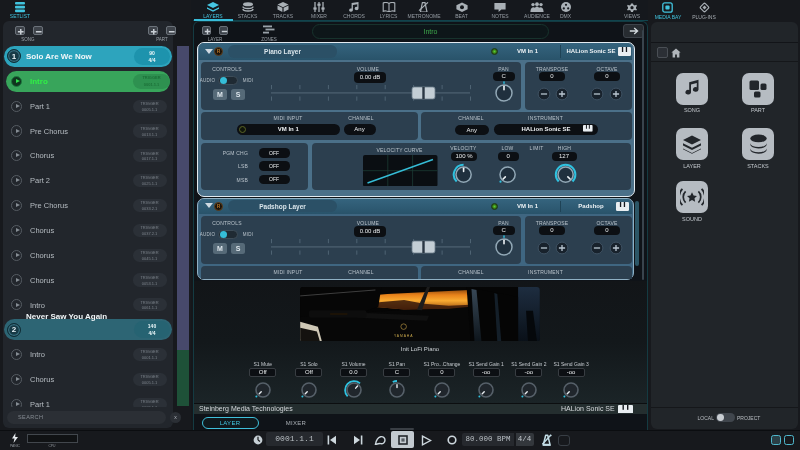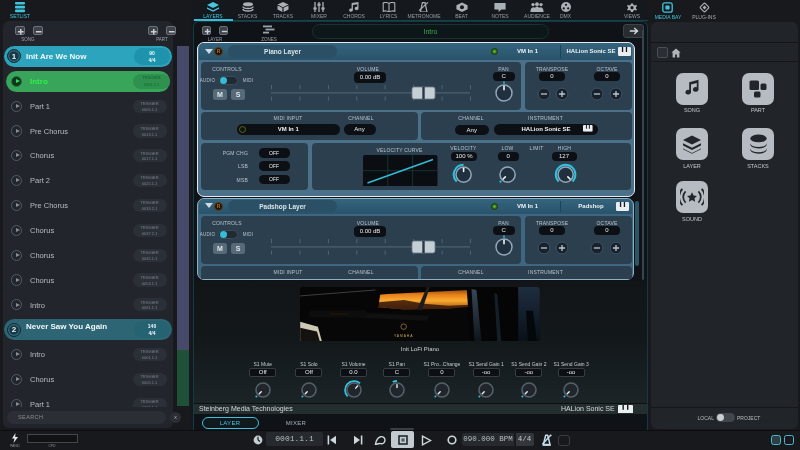--- a/index.html
+++ b/index.html
@@ -48,21 +48,21 @@
       <path d="M2 5h6" stroke="#c9cfd5" stroke-width="1.6"></path>
     </svg>
   </div>
 <div class="a" style="left:147px;top:36.5px;width:30px;font-size:4.5px;color:#9aa1a8;text-align:center;">PART</div>
 
 <div class="a" style="left:177px;top:46px;width:12px;height:304px;background:#47496b;"></div>
 <div class="a" style="left:177px;top:350px;width:12px;height:56px;background:#1e5138;"></div>
 
 <div class="a" style="left:3.5px;top:46.0px;width:168px;height:20.8px;background:#2da4bd;border-radius:10.4px;"></div>
 <div class="a" style="left:7px;top:49.4px;width:14px;height:14px;border-radius:50%;background:#173a46;border:1px solid #0f2d36;box-shadow:inset 0 0 0 1.2px #3a7283;color:#e8f2f5;font-size:8px;font-weight:bold;display:flex;align-items:center;justify-content:center;">1</div>
-<div class="a" style="left:26px;top:51.8px;font-size:8px;font-weight:bold;color:#f2f7f9;white-space:nowrap;">Init Are We Now</div>
+<div class="a" style="left:26px;top:51.8px;font-size:8px;font-weight:bold;color:#f2f7f9;white-space:nowrap;">Solo Are We Now</div>
 <div class="a" style="left:134px;top:47.8px;width:36px;height:17.2px;background:#1d93ad;border-radius:8.6px;color:#eaf6f9;font-size:5px;font-weight:bold;text-align:center;line-height:7px;padding-top:1.8px;">90<br>4/4</div>
 <div class="a" style="left:6px;top:70.8px;width:163.5px;height:20.8px;background:#38a55b;border-radius:10.4px;"></div>
 <div class="a" style="left:11px;top:75.7px;width:11.2px;height:11.2px;border-radius:50%;background:#10361f;border:1px solid #1d7a40;"></div>
 <div class="a" style="left:15.5px;top:78.7px;width:0;height:0;border-left:4.4px solid #2ee04e;border-top:2.6px solid transparent;border-bottom:2.6px solid transparent;"></div>
 <div class="a" style="left:30px;top:76.7px;font-size:8px;font-weight:bold;color:#30ef46;white-space:nowrap;">Intro</div>
 <div class="a" style="left:133px;top:73.8px;width:37px;height:14.8px;background:#2e9150;border-radius:7.4px;color:#1c7038;font-size:4px;font-weight:bold;text-align:center;line-height:6.4px;padding-top:1.4px;">TRIGGER<br>0001.1.1</div>
 <div class="a" style="left:11px;top:100.5px;width:11.2px;height:11.2px;border-radius:50%;border:1px solid #555b62;"></div>
 <div class="a" style="left:15.8px;top:103.7px;width:0;height:0;border-left:4.2px solid #858c93;border-top:2.4px solid transparent;border-bottom:2.4px solid transparent;"></div>
 <div class="a" style="left:30px;top:101.7px;font-size:7.5px;color:#b6bcc2;white-space:nowrap;">Part 1</div>
 <div class="a" style="left:132.5px;top:99.5px;width:34px;height:13.2px;background:#2b3037;border-radius:6.6px;color:#7d848c;font-size:4px;text-align:center;line-height:5.8px;padding-top:1.4px;">TRIGGER<br>0005.1.1</div>
@@ -93,21 +93,21 @@
 <div class="a" style="left:11px;top:274.4px;width:11.2px;height:11.2px;border-radius:50%;border:1px solid #555b62;"></div>
 <div class="a" style="left:15.8px;top:277.7px;width:0;height:0;border-left:4.2px solid #858c93;border-top:2.4px solid transparent;border-bottom:2.4px solid transparent;"></div>
 <div class="a" style="left:30px;top:275.7px;font-size:7.5px;color:#b6bcc2;white-space:nowrap;">Chorus</div>
 <div class="a" style="left:132.5px;top:273.4px;width:34px;height:13.2px;background:#2b3037;border-radius:6.6px;color:#7d848c;font-size:4px;text-align:center;line-height:5.8px;padding-top:1.4px;">TRIGGER<br>0053.1.1</div>
 <div class="a" style="left:11px;top:299.3px;width:11.2px;height:11.2px;border-radius:50%;border:1px solid #555b62;"></div>
 <div class="a" style="left:15.8px;top:302.5px;width:0;height:0;border-left:4.2px solid #858c93;border-top:2.4px solid transparent;border-bottom:2.4px solid transparent;"></div>
 <div class="a" style="left:30px;top:300.5px;font-size:7.5px;color:#b6bcc2;white-space:nowrap;">Intro</div>
 <div class="a" style="left:132.5px;top:298.3px;width:34px;height:13.2px;background:#2b3037;border-radius:6.6px;color:#7d848c;font-size:4px;text-align:center;line-height:5.8px;padding-top:1.4px;">TRIGGER<br>0061.1.1</div>
 <div class="a" style="left:3.5px;top:319.4px;width:168px;height:20.8px;background:#2d6574;border-radius:10.4px;"></div>
 <div class="a" style="left:7px;top:322.8px;width:14px;height:14px;border-radius:50%;background:#173a46;border:1px solid #0f2d36;box-shadow:inset 0 0 0 1.2px #3a7283;color:#e8f2f5;font-size:8px;font-weight:bold;display:flex;align-items:center;justify-content:center;">2</div>
-<div class="a" style="left:26px;top:322px;font-size:8px;font-weight:bold;color:#f2f7f9;white-space:nowrap;">Never Saw You Again</div>
+<div class="a" style="left:26px;top:312px;font-size:8px;font-weight:bold;color:#f2f7f9;white-space:nowrap;">Never Saw You Again</div>
 <div class="a" style="left:134px;top:321.1px;width:36px;height:17.2px;background:#266372;border-radius:8.6px;color:#eaf6f9;font-size:5px;font-weight:bold;text-align:center;line-height:7px;padding-top:1.8px;">140<br>4/4</div>
 <div class="a" style="left:11px;top:349.0px;width:11.2px;height:11.2px;border-radius:50%;border:1px solid #555b62;"></div>
 <div class="a" style="left:15.8px;top:352.2px;width:0;height:0;border-left:4.2px solid #858c93;border-top:2.4px solid transparent;border-bottom:2.4px solid transparent;"></div>
 <div class="a" style="left:30px;top:350.2px;font-size:7.5px;color:#b6bcc2;white-space:nowrap;">Intro</div>
 <div class="a" style="left:132.5px;top:348.0px;width:34px;height:13.2px;background:#2b3037;border-radius:6.6px;color:#7d848c;font-size:4px;text-align:center;line-height:5.8px;padding-top:1.4px;">TRIGGER<br>0001.1.1</div>
 <div class="a" style="left:11px;top:373.8px;width:11.2px;height:11.2px;border-radius:50%;border:1px solid #555b62;"></div>
 <div class="a" style="left:15.8px;top:377.1px;width:0;height:0;border-left:4.2px solid #858c93;border-top:2.4px solid transparent;border-bottom:2.4px solid transparent;"></div>
 <div class="a" style="left:30px;top:375.1px;font-size:7.5px;color:#b6bcc2;white-space:nowrap;">Chorus</div>
 <div class="a" style="left:132.5px;top:372.8px;width:34px;height:13.2px;background:#2b3037;border-radius:6.6px;color:#7d848c;font-size:4px;text-align:center;line-height:5.8px;padding-top:1.4px;">TRIGGER<br>0005.1.1</div>
 <div class="a" style="left:11px;top:398.7px;width:11.2px;height:11.2px;border-radius:50%;border:1px solid #555b62;"></div>
@@ -147,21 +147,21 @@
 <svg class="a" style="left:397.5px;top:434.5px;" width="10" height="10" viewBox="0 0 10 10">
     <rect x="1" y="1" width="8" height="8" fill="none" stroke="#23272c" stroke-width="1.6"></rect>
     <rect x="3.4" y="3.4" width="3.2" height="3.2" fill="#565d64"></rect>
   </svg>
 <svg class="a" style="left:421px;top:434.5px;" width="11" height="11" viewBox="0 0 11 11">
     <path d="M1.5 1.2 L9.5 5.5 L1.5 9.8 Z" fill="none" stroke="#cdd7dd" stroke-width="1.4"></path>
   </svg>
 <svg class="a" style="left:446.5px;top:435px;" width="10" height="10" viewBox="0 0 10 10">
     <circle cx="5" cy="5" r="3.8" fill="none" stroke="#cdd7dd" stroke-width="1.6"></circle>
   </svg>
-<div class="a" style="left:462px;top:432.5px;width:52px;height:13px;background:#26292e;border-radius:2px 0 0 2px;color:#b9bfc4;font-family:'Liberation Mono',monospace;font-size:7.5px;display:flex;align-items:center;justify-content:center;">090.000 BPM</div>
+<div class="a" style="left:462px;top:432.5px;width:52px;height:13px;background:#26292e;border-radius:2px 0 0 2px;color:#b9bfc4;font-family:'Liberation Mono',monospace;font-size:7.5px;display:flex;align-items:center;justify-content:center;">80.000 BPM</div>
 <div class="a" style="left:515.5px;top:432.5px;width:18px;height:13px;background:#33373c;border-radius:0 2px 2px 0;color:#c3c9ce;font-family:'Liberation Mono',monospace;font-size:7.5px;display:flex;align-items:center;justify-content:center;">4/4</div>
 <svg class="a" style="left:540px;top:433.5px;" width="13" height="12" viewBox="0 0 13 12">
     <path d="M3.4 10.4 L5.7 1.2 L7.7 1.2 L10 10.4 Z" stroke="#c3dde6" stroke-width="1.5" fill="none" stroke-linejoin="round"></path>
     <path d="M2.4 10.2 L10.6 1.2 L11.4 1.9" stroke="#c3dde6" stroke-width="1.4" fill="none"></path>
     <path d="M2.6 11.2 H10.8" stroke="#c3dde6" stroke-width="1.4"></path>
   </svg>
 <div class="a" style="left:558px;top:434.5px;width:11.5px;height:11.5px;border:1.6px solid #383e45;border-radius:3px;"></div>
 
 <div class="a" style="left:770.5px;top:434.5px;width:10.5px;height:10.5px;border:1.6px solid #4fb7cc;border-radius:2.5px;background:#2a3f46;"></div>
 <div class="a" style="left:783.5px;top:434.5px;width:10.5px;height:10.5px;border:1.6px solid #4fb7cc;border-radius:2.5px;"></div>

